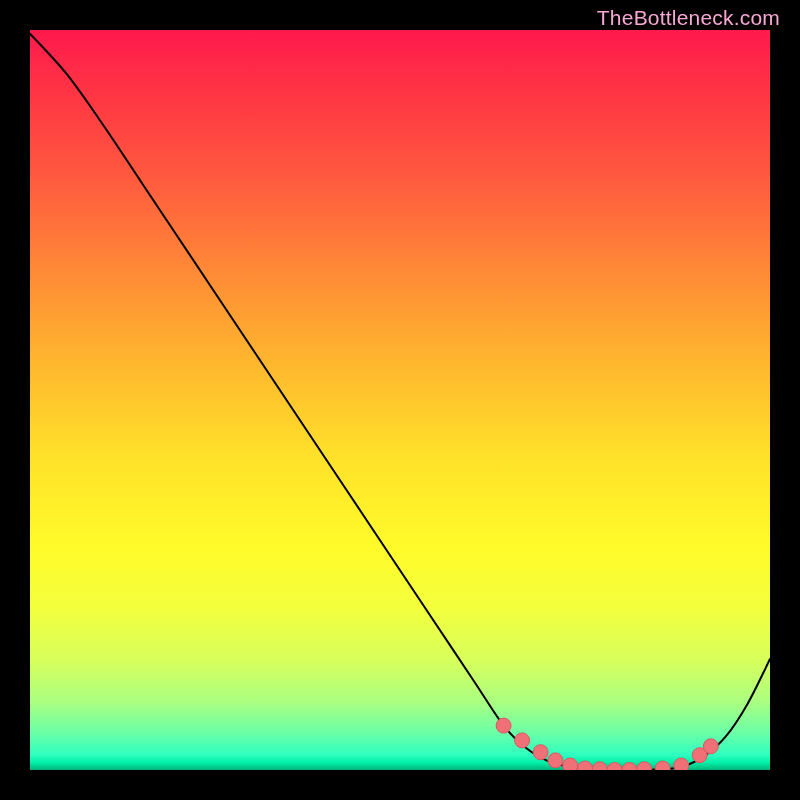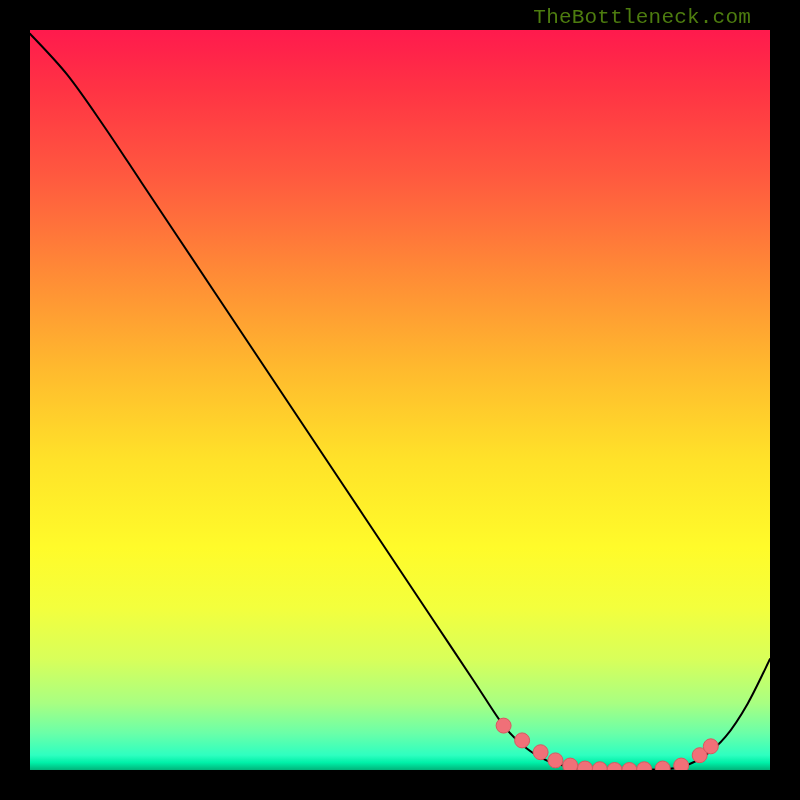--- a/index.html
+++ b/index.html
@@ -29,24 +29,24 @@
       #a8ff82 91%,
       #6bffa8 95%,
       #2effc0 98%,
       #00f0a8 99%,
       #00b47a 100%
     );
   }
   .watermark {
     position: absolute;
     top: 6px;
-    right: 49px;
-    font-family: Liberation Mono, monospace;
+    right: 20px;
+    font-family: Liberation Sans, sans-serif;
     font-size: 21px;
-    color: #4d7c0f;
+    color: #f9a8d4;
     letter-spacing: 0.2px;
   }
   svg.curve {
     position: absolute;
     left: 0; top: 0;
     width: 740px; height: 740px;
   }
 </style>
 </head>
 <body>

